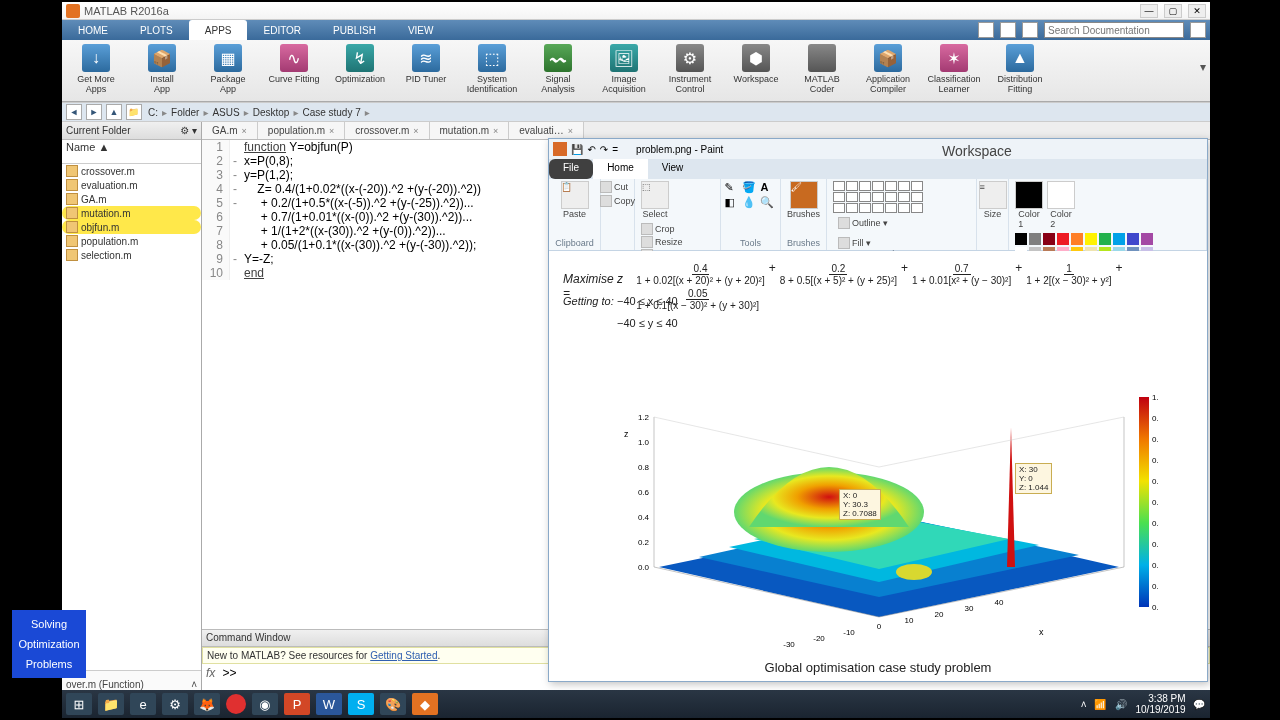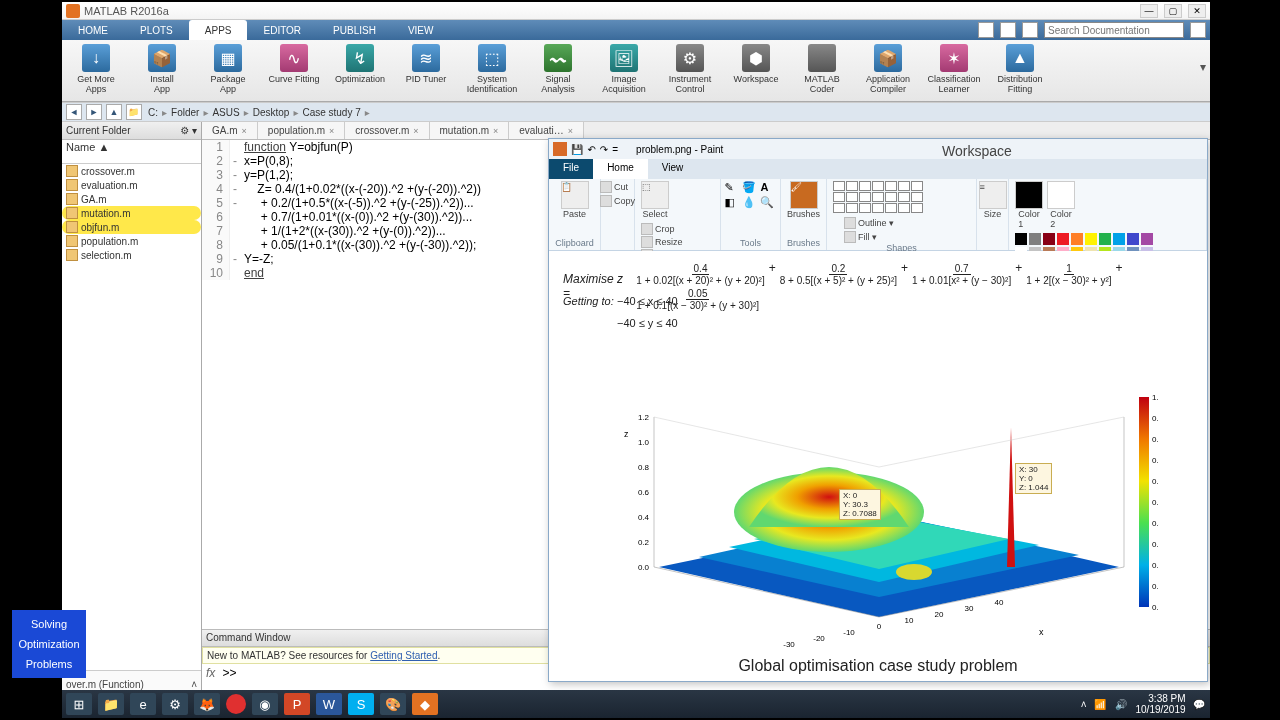--- a/index.html
+++ b/index.html
@@ -70,21 +70,21 @@
 .cwinfo a { color:#3060b0; text-decoration:underline; }
 .cwprompt { background:#fff; padding:2px 4px; font-size:12px; font-family:Consolas,monospace; height:26px; }
 .fx { font-style:italic; color:#666; }
 
 
 .paint { position:absolute; left:548px; top:138px; width:660px; height:544px; background:#fff; border:1px solid #8aa9c8; box-shadow:2px 2px 8px rgba(0,0,0,0.25); display:flex; flex-direction:column; }
 .paint .ptitle { height:20px; display:flex; align-items:center; padding:0 4px; gap:4px; font-size:10px; background:#eef3f8; }
 .paint .picon { width:14px; height:14px; background:#d86a28; }
 .paint .ptabs { height:20px; background:#dde6ef; display:flex; }
 .paint .ptab { padding:3px 14px; font-size:10px; cursor:pointer; }
-.paint .ptab.file { background:#0c4a6e; color:#fff; }
+.paint .ptab.file { background:#404040; color:#fff;border-radius:6px; }
 .paint .ptab.active { background:#fff; }
 .paint .ribbon { height:72px; background:#f4f8fb; border-bottom:1px solid #c4d4e4; display:flex; }
 .paint .rgrp { border-right:1px solid #d8e2ec; padding:2px 6px; display:flex; flex-direction:column; align-items:center; justify-content:space-between; }
 .paint .rgrp .lbl { font-size:9px; color:#6a7a8a; text-align:center; }
 .paint .rbody { display:flex; gap:4px; align-items:flex-start; flex-wrap:wrap; }
 .paint .rbtn { font-size:9px; color:#444; display:flex; align-items:center; gap:2px; }
 .paint .rbtn .ic { width:12px; height:12px; background:#ddd; border:1px solid #bbb; }
 .paint .bigbtn { display:flex; flex-direction:column; align-items:center; font-size:9px; color:#444; }
 .paint .bigbtn .ic { width:28px; height:28px; background:#eee; border:1px solid #ccc; }
 .paint .shapegrid { display:grid; grid-template-columns:repeat(7,12px); grid-auto-rows:10px; gap:1px; }
@@ -99,21 +99,21 @@
 .frac { display:inline-flex; flex-direction:column; align-items:center; font-size:10px; line-height:11px; }
 .frac .n { border-bottom:1px solid #222; padding:0 2px; }
 .frac .d { padding:0 2px; }
 .plus { font-size:12px; margin:0 2px; }
 .subj { position:absolute; left:14px; top:44px; font-style:italic; font-size:11px; }
 .cons { font-size:11px; }
 .cons1 { position:absolute; left:68px; top:44px; }
 .cons2 { position:absolute; left:68px; top:66px; }
 .chart { position:absolute; left:30px; top:86px; width:580px; height:310px; }
 .chart svg { width:100%; height:100%; }
-.caption { position:absolute; left:0; right:0; bottom:6px; text-align:center; font-size:16px; }
+.caption { position:absolute; left:0; right:0; bottom:6px; text-align:center; font-size:13px; }
 .datatip { position:absolute; background:#fdf6e0; border:1px solid #c9ad52; font-size:8px; padding:1px 3px; line-height:9px; }
 
 
 .taskbar { position:absolute; left:62px; bottom:2px; width:1148px; height:28px; background:linear-gradient(#2a3644,#1a2430); display:flex; align-items:center; padding:0 4px; gap:6px; }
 .tbicon { width:26px; height:22px; background:#304658; border-radius:2px; display:flex; align-items:center; justify-content:center; color:#fff; font-size:13px; }
 .tbicon.circ { background:#e03030; border-radius:50%; width:20px; height:20px; }
 .taskbar .tray { margin-left:auto; display:flex; align-items:center; gap:8px; color:#fff; font-size:10px; }
 
 
 .solving { position:absolute; left:12px; bottom:42px; width:74px; background:#1a49d6; color:#fff; font-size:11px; text-align:center; padding:4px 2px; line-height:20px; }
@@ -439,21 +439,21 @@
             <div class="sh"></div>
             <div class="sh"></div>
             <div class="sh"></div>
             <div class="sh"></div>
             <div class="sh"></div>
             <div class="sh"></div>
             <div class="sh"></div>
             <div class="sh"></div>
             <div class="sh"></div>
           </div>
-        <div style="display:flex;flex-direction:column;gap:2px;font-size:9px;margin-left:11px">
+        <div style="display:flex;flex-direction:column;gap:8px;font-size:9px;margin-left:5px">
           <div class="rbtn">
               <div class="ic"></div>
               <span>Outline ▾</span>
             </div>
           <div class="rbtn">
               <div class="ic"></div>
               <span>Fill ▾</span>
             </div>
         </div>
       </div>

